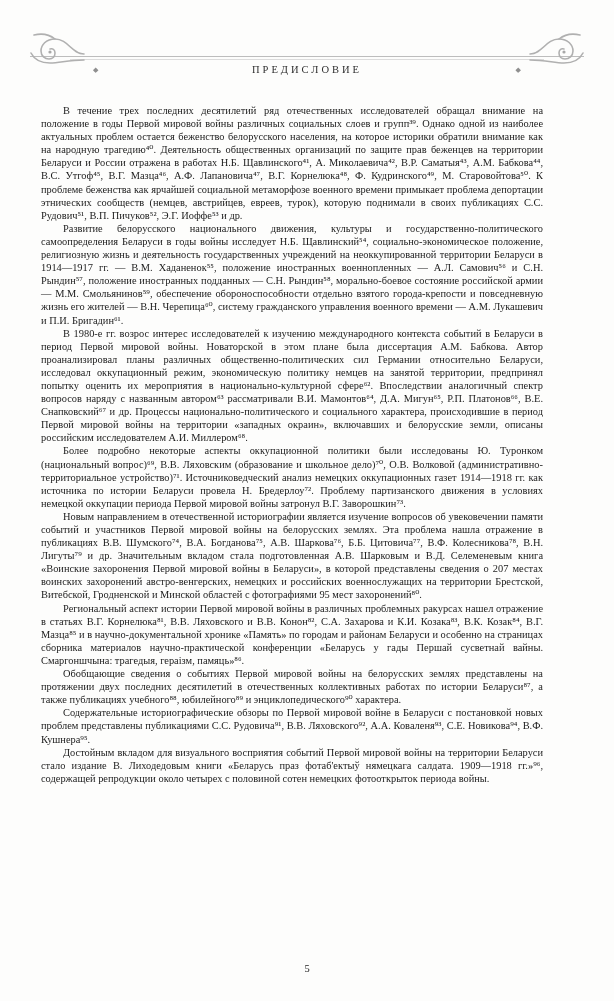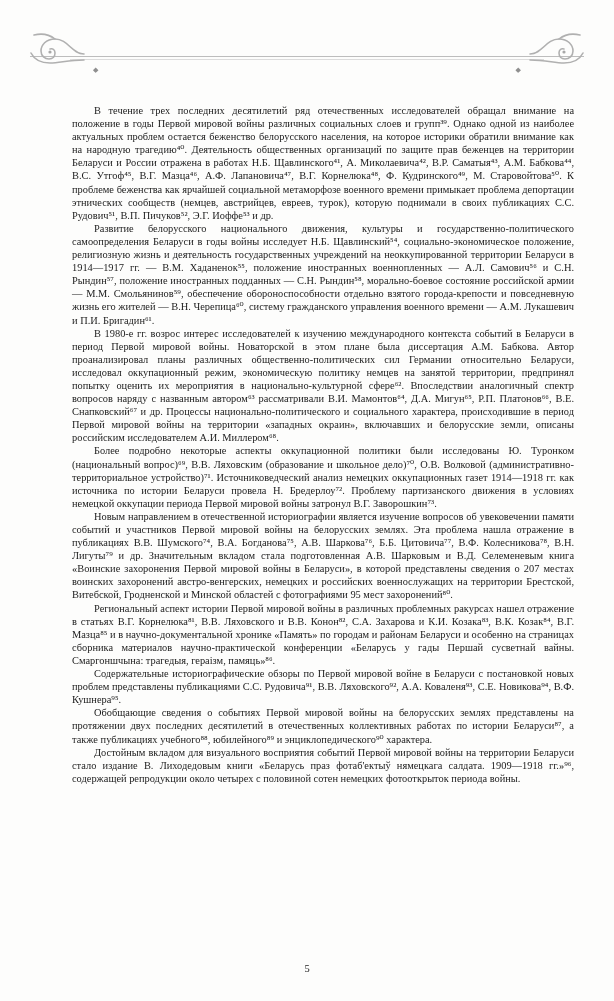--- a/index.html
+++ b/index.html
@@ -65,21 +65,21 @@
     font-size: 7px;
     color: #8f8f8f;
     line-height: 7px;
   }
   .diamond.left  { left: 93px; }
   .diamond.right { right: 93px; }
   
   .text-block {
     position: absolute;
     top: 104px;
-    left: 72px;
+    left: 41px;
     width: 502px;
     text-align: justify;
     font-size: 10.4px;
     line-height: 13.1px;
     color: #1c1c1c;
   }
   .text-block p {
     margin: 0;
     text-indent: 22px;
     hyphens: auto;
@@ -118,33 +118,34 @@
       <g fill="none" stroke="#b0b0b0" stroke-width="1.6" stroke-linecap="round">
         <path d="M56,24 C44,24 40,9 27,9 C18,9 13,15 13,21 C13,26 17,29 21,29 C25,29 27,26 27,23 C27,20 25,18 22,19"></path>
         <path d="M56,30 C40,30 32,33 22,33 C13,33 6,29 3,23"></path>
         <path d="M27,9 C22,5 14,3 6,5"></path>
       </g>
       <circle cx="22" cy="22" r="1.6" fill="#a8a8a8"></circle>
     </svg>
 
     <div class="title-row">
       <span class="diamond left">◆</span>
+      <h1 class="chapter-title">ПРЕДИСЛОВИЕ</h1>
       <span class="diamond right">◆</span>
     </div>
   </header>
 
   <main class="text-block">
     <p>В течение трех последних десятилетий ряд отечественных исследователей обращал внимание на положение в годы Первой мировой войны различных социальных слоев и групп³⁹. Однако одной из наиболее актуальных проблем остается беженство белорусского населения, на которое историки обратили внимание как на народную трагедию⁴⁰. Деятельность общественных организаций по защите прав беженцев на территории Беларуси и России отражена в работах Н.Б. Щавлинского⁴¹, А. Миколаевича⁴², В.Р. Саматыя⁴³, А.М. Бабкова⁴⁴, В.С. Утгоф⁴⁵, В.Г. Мазца⁴⁶, А.Ф. Лапановича⁴⁷, В.Г. Корнелюка⁴⁸, Ф. Кудринского⁴⁹, М. Старовойтова⁵⁰. К проблеме беженства как ярчайшей социальной метаморфозе военного времени примыкает проблема депортации этнических сообществ (немцев, австрийцев, евреев, турок), которую поднимали в своих публикациях С.С. Рудович⁵¹, В.П. Пичуков⁵², Э.Г. Иоффе⁵³ и др.</p>
     <p>Развитие белорусского национального движения, культуры и государственно-политического самоопределения Беларуси в годы войны исследует Н.Б. Щавлинский⁵⁴, социально-экономическое положение, религиозную жизнь и деятельность государственных учреждений на неоккупированной территории Беларуси в 1914—1917 гг. — В.М. Хаданенок⁵⁵, положение иностранных военнопленных — А.Л. Самович⁵⁶ и С.Н. Рындин⁵⁷, положение иностранных подданных — С.Н. Рындин⁵⁸, морально-боевое состояние российской армии — М.М. Смольянинов⁵⁹, обеспечение обороноспособности отдельно взятого города-крепости и повседневную жизнь его жителей — В.Н. Черепица⁶⁰, систему гражданского управления военного времени — А.М. Лукашевич и П.И. Бригадин⁶¹.</p>
     <p>В 1980-е гг. возрос интерес исследователей к изучению международного контекста событий в Беларуси в период Первой мировой войны. Новаторской в этом плане была диссертация А.М. Бабкова. Автор проанализировал планы различных общественно-политических сил Германии относительно Беларуси, исследовал оккупационный режим, экономическую политику немцев на занятой территории, предпринял попытку оценить их мероприятия в национально-культурной сфере⁶². Впоследствии аналогичный спектр вопросов наряду с названным автором⁶³ рассматривали В.И. Мамонтов⁶⁴, Д.А. Мигун⁶⁵, Р.П. Платонов⁶⁶, В.Е. Снапковский⁶⁷ и др. Процессы национально-политического и социального характера, происходившие в период Первой мировой войны на территории «западных окраин», включавших и белорусские земли, описаны российским исследователем А.И. Миллером⁶⁸.</p>
     <p>Более подробно некоторые аспекты оккупационной политики были исследованы Ю. Туронком (национальный вопрос)⁶⁹, В.В. Ляховским (образование и школьное дело)⁷⁰, О.В. Волковой (административно-территориальное устройство)⁷¹. Источниковедческий анализ немецких оккупационных газет 1914—1918 гг. как источника по истории Беларуси провела Н. Бредерлоу⁷². Проблему партизанского движения в условиях немецкой оккупации периода Первой мировой войны затронул В.Г. Заворошкин⁷³.</p>
     <p>Новым направлением в отечественной историографии является изучение вопросов об увековечении памяти событий и участников Первой мировой войны на белорусских землях. Эта проблема нашла отражение в публикациях В.В. Шумского⁷⁴, В.А. Богданова⁷⁵, А.В. Шаркова⁷⁶, Б.Б. Цитовича⁷⁷, В.Ф. Колесникова⁷⁸, В.Н. Лигуты⁷⁹ и др. Значительным вкладом стала подготовленная А.В. Шарковым и В.Д. Селеменевым книга «Воинские захоронения Первой мировой войны в Беларуси», в которой представлены сведения о 207 местах воинских захоронений австро-венгерских, немецких и российских военнослужащих на территории Брестской, Витебской, Гродненской и Минской областей с фотографиями 95 мест захоронений⁸⁰.</p>
     <p>Региональный аспект истории Первой мировой войны в различных проблемных ракурсах нашел отражение в статьях В.Г. Корнелюка⁸¹, В.В. Ляховского и В.В. Конон⁸², С.А. Захарова и К.И. Козака⁸³, В.К. Козак⁸⁴, В.Г. Мазца⁸⁵ и в научно-документальной хронике «Память» по городам и районам Беларуси и особенно на страницах сборника материалов научно-практической конференции «Беларусь у гады Першай сусветнай вайны. Смаргоншчына: трагедыя, гераізм, памяць»⁸⁶.</p>
+    <p>Обобщающие сведения о событиях Первой мировой войны на белорусских землях представлены на протяжении двух последних десятилетий в отечественных коллективных работах по истории Беларуси⁸⁷, а также публикациях учебного⁸⁸, юбилейного⁸⁹ и энциклопедического⁹⁰ характера.</p>
     <p>Содержательные историографические обзоры по Первой мировой войне в Беларуси с постановкой новых проблем представлены публикациями С.С. Рудовича⁹¹, В.В. Ляховского⁹², А.А. Коваленя⁹³, С.Е. Новикова⁹⁴, В.Ф. Кушнера⁹⁵.</p>
-    <p>Обобщающие сведения о событиях Первой мировой войны на белорусских землях представлены на протяжении двух последних десятилетий в отечественных коллективных работах по истории Беларуси⁸⁷, а также публикациях учебного⁸⁸, юбилейного⁸⁹ и энциклопедического⁹⁰ характера.</p>
     <p>Достойным вкладом для визуального восприятия событий Первой мировой войны на территории Беларуси стало издание В. Лиходедовым книги «Беларусь праз фотаб'ектыў нямецкага салдата. 1909—1918 гг.»⁹⁶, содержащей репродукции около четырех с половиной сотен немецких фотооткрыток периода войны.</p>
   </main>
 
   <footer>
     <div class="page-number">5</div>
   </footer>
 
 </div>
 
 </body></html>

